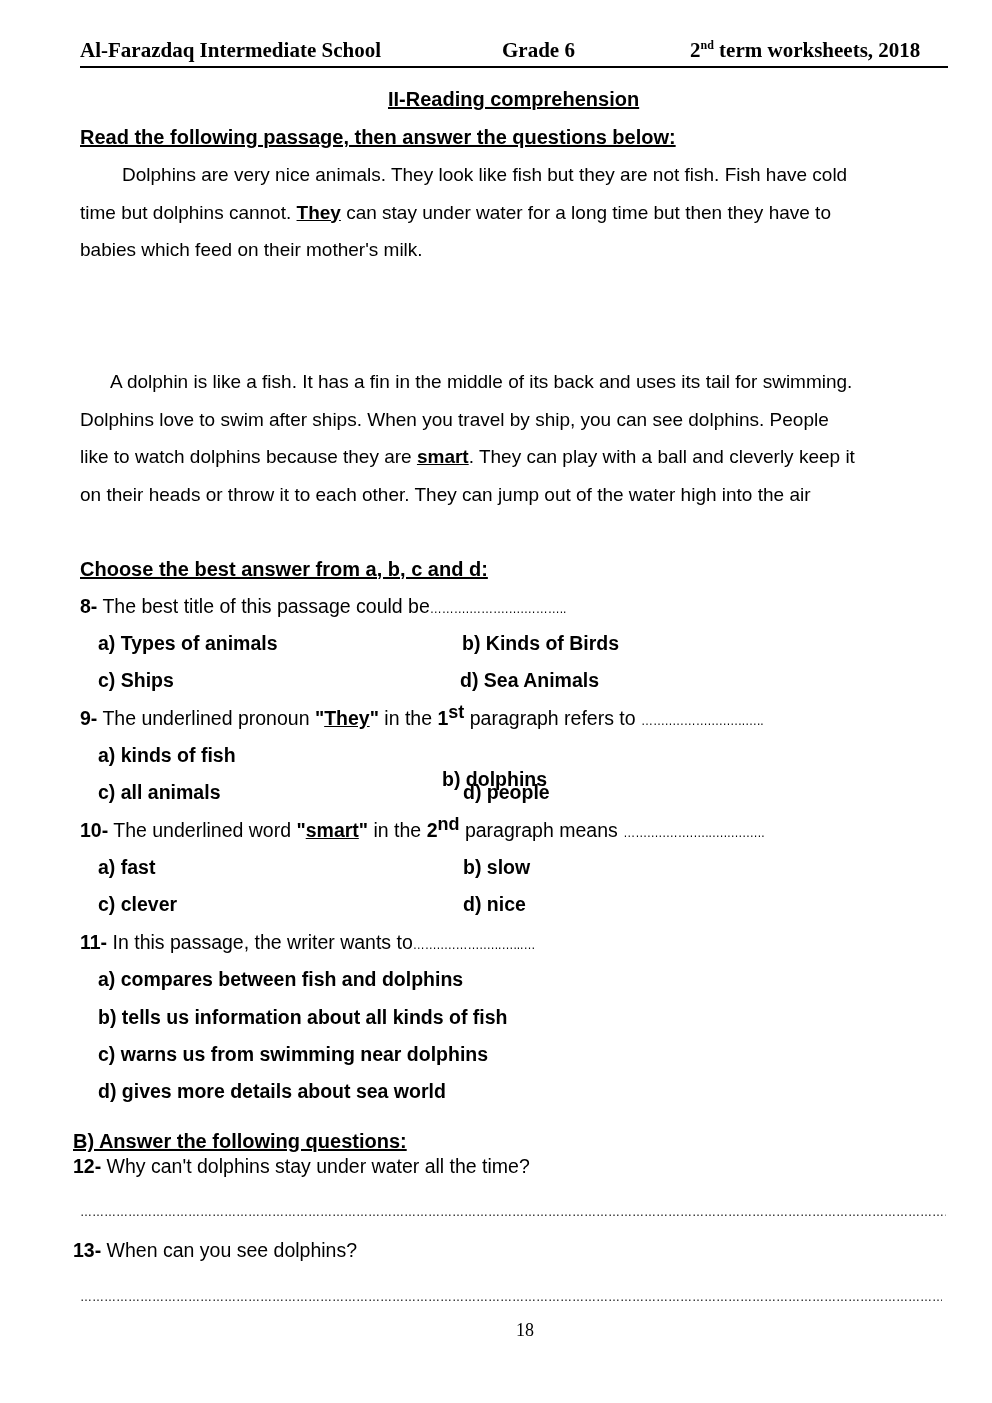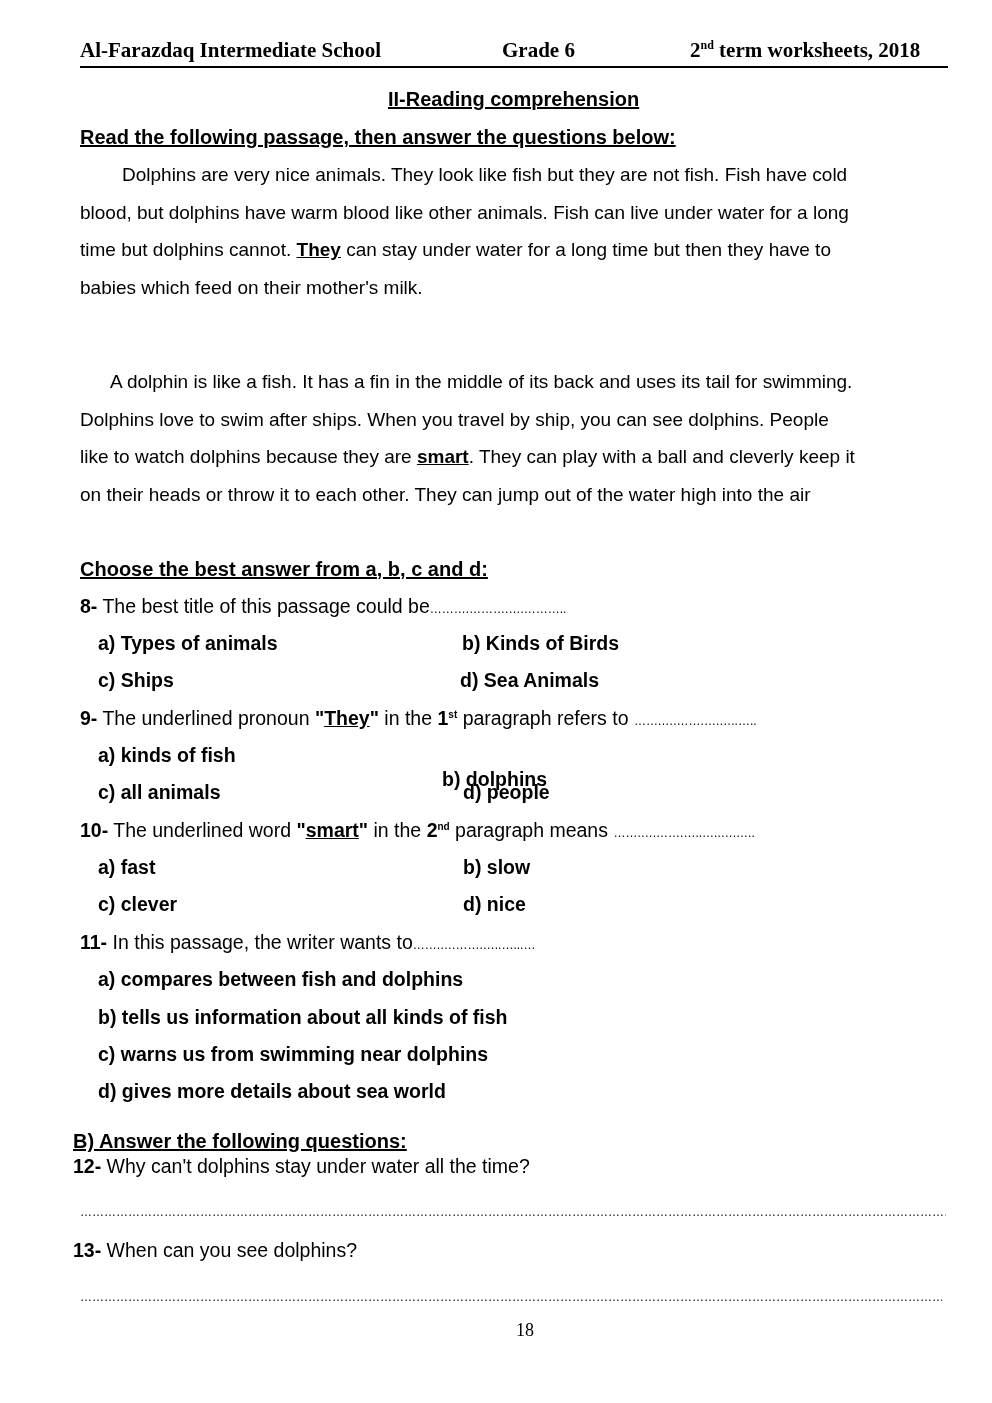--- a/index.html
+++ b/index.html
@@ -7,39 +7,38 @@
   .abs { position: absolute; white-space: nowrap; }
   .header { left: 80px; top: 38px; width: 868px; height: 28px; border-bottom: 2px solid #000; font-family: "Liberation Serif", serif; font-weight: bold; font-size: 21px; }
   .header span { position: absolute; top: 0; }
   .header sup { font-size: 12px; vertical-align: 8px; line-height: 0; }
   .sec-title { font-weight: bold; font-size: 20px; text-decoration: underline; }
   .para { font-size: 19px; line-height: 37.5px; }
   .q { font-size: 19.5px; }
   .q b { font-weight: bold; }
   .opt { font-weight: bold; font-size: 19.5px; }
   .ul { text-decoration: underline; font-weight: bold; }
-  sup.s { font-size: 10px; font-weight: bold; vertical-align: 7px; line-height: 0; }
+  sup.s { font-size: 18px; font-weight: bold; vertical-align: 7px; line-height: 0; }
   .dots { font-size: 12px; letter-spacing: 0px; color: #000; overflow: hidden; }
   .pagenum { font-family: "Liberation Serif", serif; font-size: 18px; }
 </style>
 </head>
 <body>
 
 <div class="abs header">
   <span style="left:0;">Al-Farazdaq Intermediate School</span>
   <span style="left:422px;text-align:right;">Grade 6</span>
   <span style="left:610px;"><span style="position:static">2</span><sup>nd</sup><span style="position:static"> term worksheets, 2018</span></span>
 </div>
 
 <div class="abs sec-title" style="left:388px; top:88px;">II-Reading comprehension</div>
 <div class="abs sec-title" style="left:80px; top:126px;">Read the following passage, then answer the questions below:</div>
 
 <div class="abs para" style="left:80px; top:156px;">
   <div style="padding-left:42px;">Dolphins are very nice animals. They look like fish but they are not fish. Fish have cold</div>
-  <div>blood, but dolphins have warm blood like other animals. Fish can live under water for a long</div>
   <div><span>time but dolphins cannot. </span><span class="ul">They</span><span> can stay under water for a long time but then they have to</span></div>
   <div>babies which feed on their mother's milk.</div>
 </div>
 
 <div class="abs para" style="left:80px; top:363px;">
   <div style="padding-left:30px;">A dolphin is like a fish. It has a fin in the middle of its back and uses its tail for swimming.</div>
   <div>Dolphins love to swim after ships. When you travel by ship, you can see dolphins. People</div>
   <div><span>like to watch dolphins because they are </span><span class="ul">smart</span><span>. They can play with a ball and cleverly keep it</span></div>
   <div>on their heads or throw it to each other. They can jump out of the water high into the air</div>
 </div>

